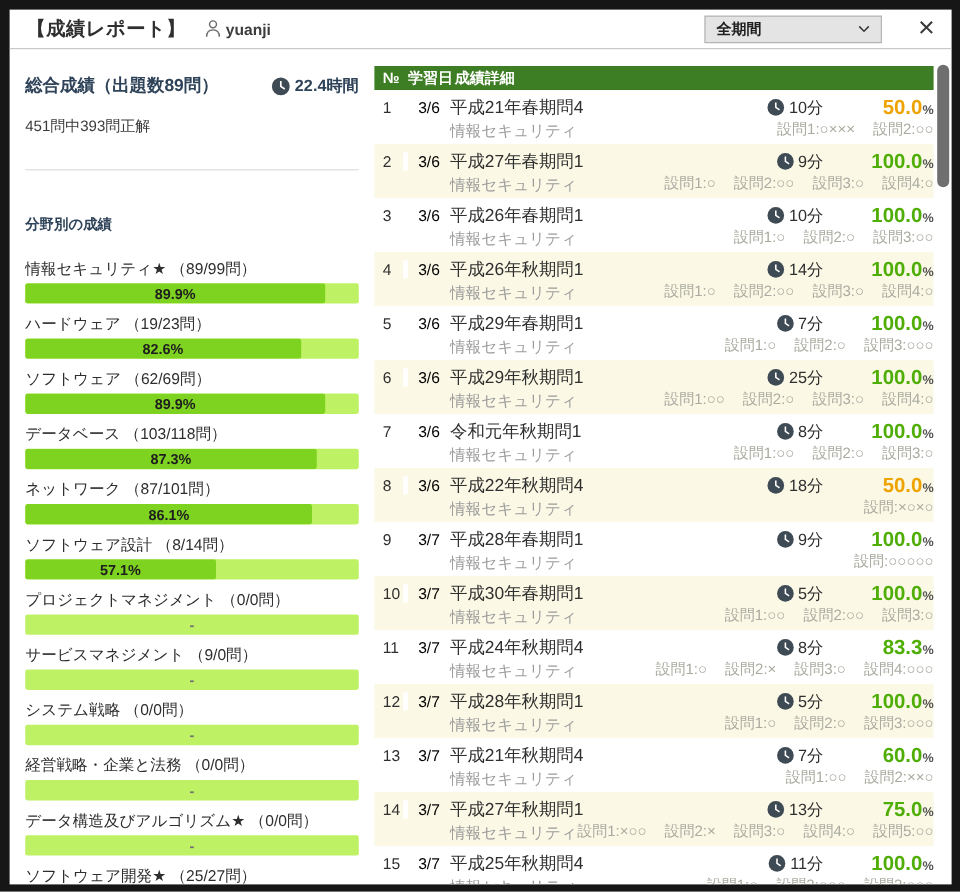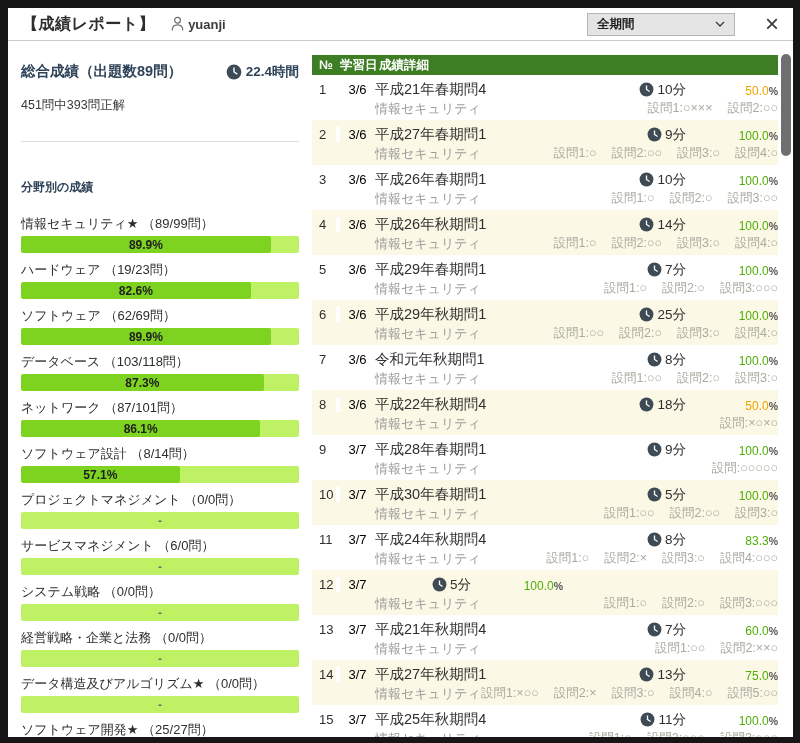--- a/index.html
+++ b/index.html
@@ -43,21 +43,21 @@
   .h-no{padding-left:7px;width:21px;}
   .h-date{width:39px;}
   .row{padding:4px 0 3px 0;}
   .row.alt{background:#fbf8e5;}
   .l1{display:flex;align-items:center;height:21px;}
   .l1 .no{padding-left:7px;width:17px;font-size:13px;color:#2f2f2f;border-right:4px solid #ffffff;}
   .l1 .date{width:35px;text-align:center;font-size:13px;color:#000000;}
   .l1 .etitle{flex:1;font-size:14.5px;color:#2f2f2f;}
   .l1 .mins{display:flex;align-items:center;justify-content:flex-end;gap:3px;min-width:96px;font-size:13.5px;color:#2f2f2f;}
   .l1 .pct{width:92px;text-align:right;white-space:nowrap;}
-  .pct .num{font-size:12px;font-weight:normal;}
+  .pct .num{font-size:17px;font-weight:bold;}
   .pct.green .num{color:#4fae06;}
   .pct.orange .num{color:#efa300;}
   .pct .sign{font-size:10.5px;color:#555;font-weight:bold;}
   .l2{display:flex;align-items:center;height:17px;}
   .l2 .indent{width:63px;flex:none;}
   .l2 .ecat{font-size:13px;color:#9c9c9c;}
   .l2 .details{margin-left:auto;display:flex;gap:15px;font-size:12.5px;color:#aaaaa0;white-space:nowrap;}
   .scrollbar{position:absolute;top:12px;right:2px;bottom:5px;width:10px;}
   .thumb{width:10px;height:102px;background:#6f6f6f;border-radius:5px;}
 </style>
@@ -152,21 +152,21 @@
               <div class="cat-fill" style="width: 57.1%;">
                 <span>57.1%</span>
               </div>
             </div>
           </div>
           <div class="cat-item">
             <div class="cat-label">プロジェクトマネジメント （0/0問）</div>
             <div class="cat-bar empty">-</div>
           </div>
           <div class="cat-item">
-            <div class="cat-label">サービスマネジメント （6/0問）</div>
+            <div class="cat-label">サービスマネジメント （9/0問）</div>
             <div class="cat-bar empty">-</div>
           </div>
           <div class="cat-item">
             <div class="cat-label">システム戦略 （0/0問）</div>
             <div class="cat-bar empty">-</div>
           </div>
           <div class="cat-item">
             <div class="cat-label">経営戦略・企業と法務 （0/0問）</div>
             <div class="cat-bar empty">-</div>
           </div>
@@ -448,20 +448,21 @@
                 <span>設問2:×</span>
                 <span>設問3:○</span>
                 <span>設問4:○○○</span>
               </span>
             </div>
           </div>
           <div class="row alt">
             <div class="l1">
               <span class="no">12</span>
               <span class="date">3/7</span>
+              <span class="etitle">平成28年秋期問1</span>
               <span class="mins">
                 <svg width="15" height="15" viewBox="0 0 16 16">
                   <circle cx="8" cy="8" r="7.4" fill="#3e4a54"></circle>
                   <path d="M8 3.6 L8 8 L11.3 10.2" fill="none" stroke="#ffffff" stroke-width="1.4"></path>
                 </svg>
                 <span>5分</span>
               </span>
               <span class="pct green"><span class="num">100.0</span><span class="sign">%</span></span>
             </div>
             <div class="l2">

